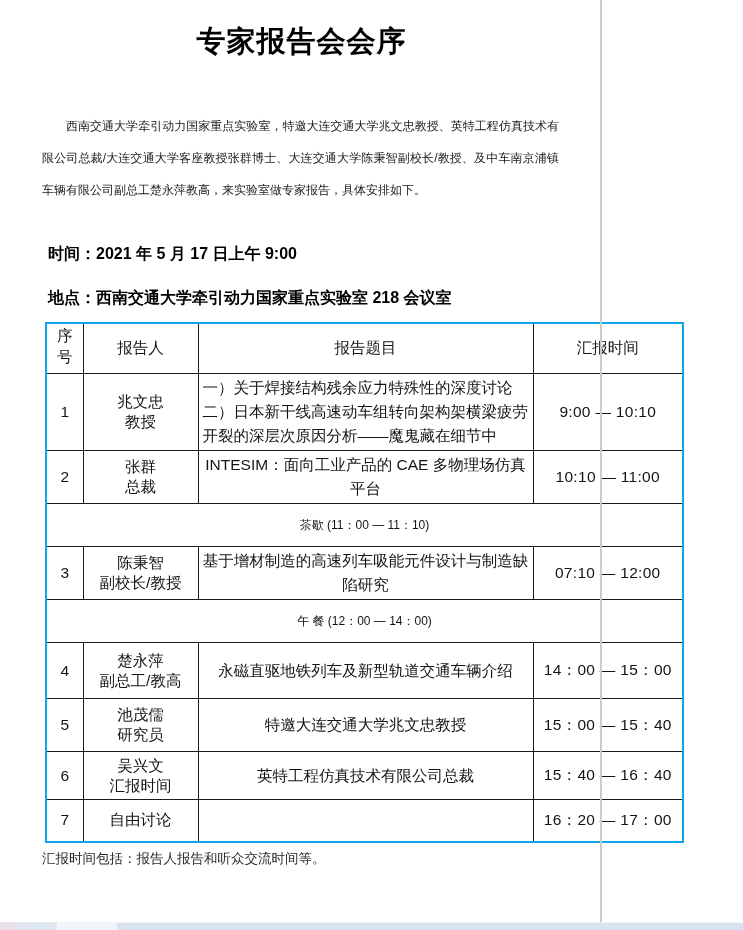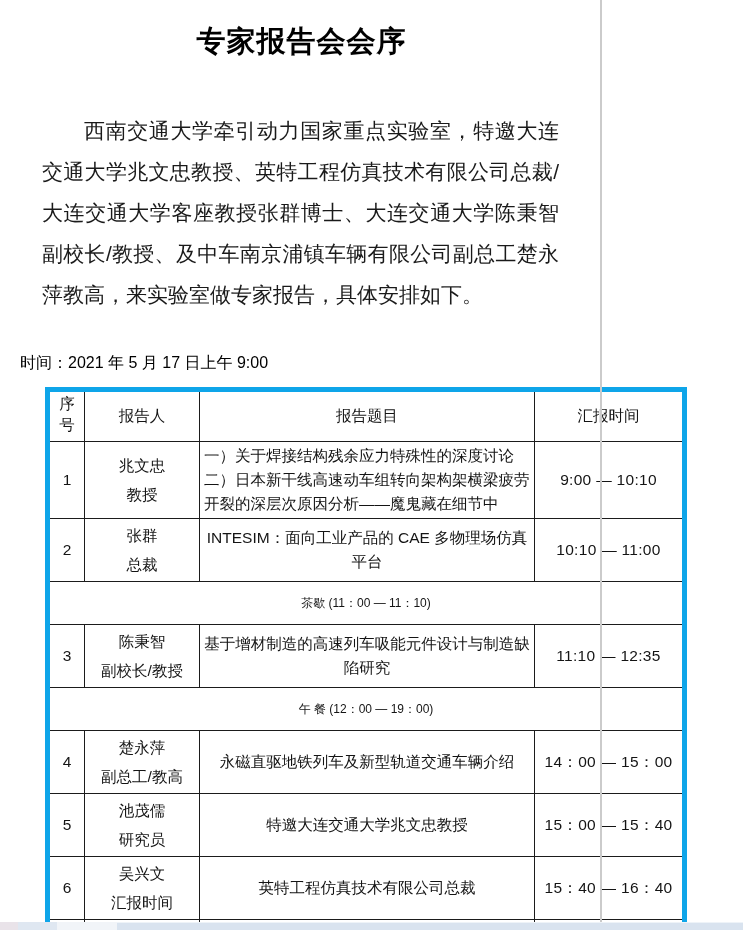--- a/index.html
+++ b/index.html
@@ -15,52 +15,52 @@
   .doc-title {
     padding-top: 22px;
     text-align: center;
     font-size: 29px;
     font-weight: bold;
     letter-spacing: 1px;
     color: #000;
   }
   .intro {
     margin: 48px 44px 0 42px;
-    font-size: 21px;
-    line-height: 41px;
+    font-size: 12px;
+    line-height: 32px;
     text-indent: 2em;
     text-align: justify;
     color: #1a1a1a;
   }
   .meta-line {
-    margin-left: 20px;
+    margin-left: 48px;
     font-size: 16px;
-    font-weight: normal;
+    font-weight: bold;
     color: #000;
   }
   .meta-time { margin-top: 38px; }
   .meta-place { margin-top: 23px; }
   table.agenda {
     margin: 13px 0 3px 45px;
     width: 637px;
     border-collapse: collapse;
     table-layout: fixed;
-    border: 5px solid #0ea5e9;
+    border: 2px solid #0ea5e9;
   }
   .agenda th, .agenda td {
     border: 1px solid #1b1b1b;
     font-weight: normal;
     font-size: 15.5px;
     vertical-align: middle;
     text-align: center;
     padding: 2px 4px;
   }
   .agenda th { height: 47px; }
   .agenda th.h-no { vertical-align: bottom; padding-bottom: 5px; }
-  .cell-presenter { white-space: pre-line; line-height: 29px; }
+  .cell-presenter { white-space: pre-line; line-height: 20px; }
   .cell-topic { white-space: pre-line; line-height: 24px; padding: 3px 9px; }
   .cell-topic.left { text-align: left; }
   .cell-time { font-size: 16px; letter-spacing: 0.3px; }
   .break-row td { height: 43px; font-size: 12px; }
   .footnote {
     margin: 7px 0 0 42px;
     font-size: 13.5px;
     color: #2a2a2a;
   }
   .page-edge-right {
@@ -84,20 +84,21 @@
 <body>
 
 <div class="page">
 
   <h1 class="doc-title">专家报告会会序</h1>
 
   <p class="intro">西南交通大学牵引动力国家重点实验室，特邀大连交通大学兆文忠教授、英特工程仿真技术有限公司总裁/大连交通大学客座教授张群博士、大连交通大学陈秉智副校长/教授、及中车南京浦镇车辆有限公司副总工楚永萍教高，来实验室做专家报告，具体安排如下。</p>
 
   <p class="meta-line meta-time"><span>时间：</span><span>2021 年 5 月 17 日上午 9:00</span></p>
 
+  <p class="meta-line meta-place"><span>地点：</span><span>西南交通大学牵引动力国家重点实验室 218 会议室</span></p>
 
   <table class="agenda">
     <colgroup>
       <col style="width:37px">
       <col style="width:115px">
       <col style="width:335px">
       <col style="width:150px">
     </colgroup>
     <tbody>
       <tr>
@@ -126,25 +127,25 @@
 
       <tr class="break-row">
         <td colspan="4">茶歇  (11：00 — 11：10)</td>
       </tr>
 
       <tr style="height:50px">
         <td>3</td>
         <td class="cell-presenter">陈秉智
 副校长/教授</td>
         <td class="cell-topic">基于增材制造的高速列车吸能元件设计与制造缺陷研究</td>
-        <td class="cell-time">11:10 — 12:35</td>
+        <td class="cell-time">07:10 — 12:00</td>
       </tr>
 
       <tr class="break-row">
-        <td colspan="4">午 餐  (12：00 — 19：00)</td>
+        <td colspan="4">午 餐  (12：00 — 14：00)</td>
       </tr>
 
       <tr style="height:56px">
         <td>4</td>
         <td class="cell-presenter">楚永萍
 副总工/教高</td>
         <td class="cell-topic">永磁直驱地铁列车及新型轨道交通车辆介绍</td>
         <td class="cell-time">14：00 — 15：00</td>
       </tr>
 

